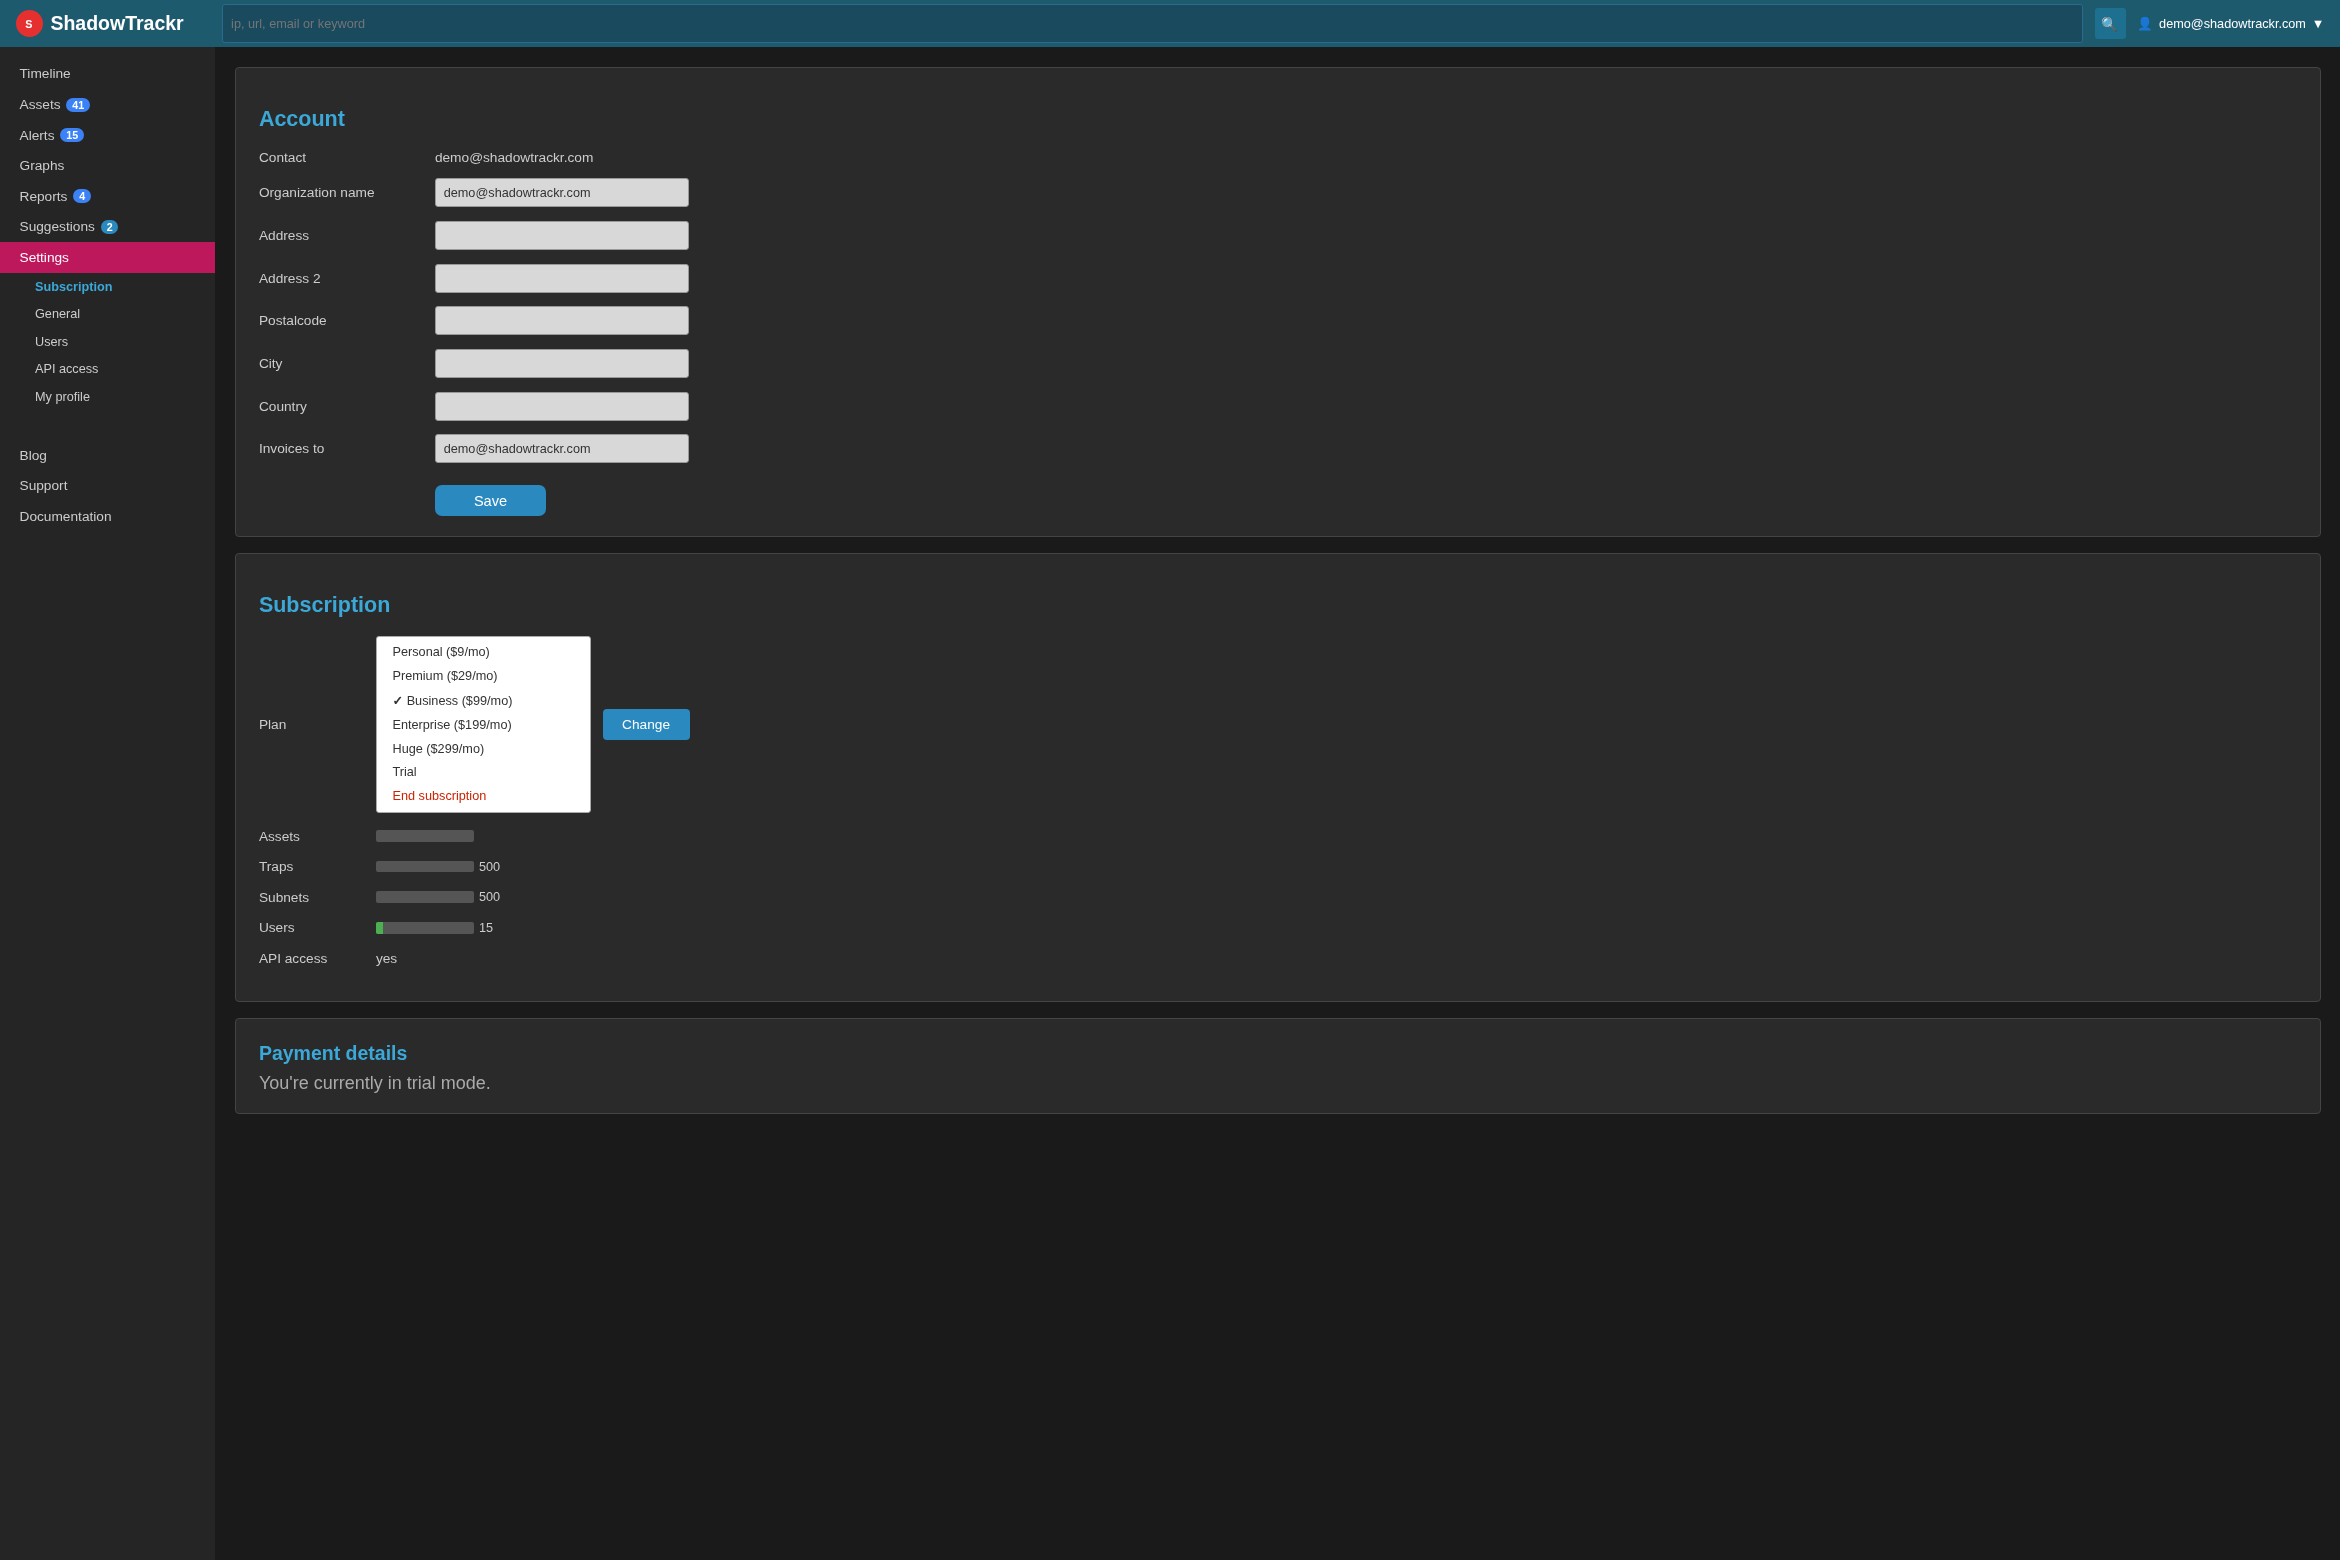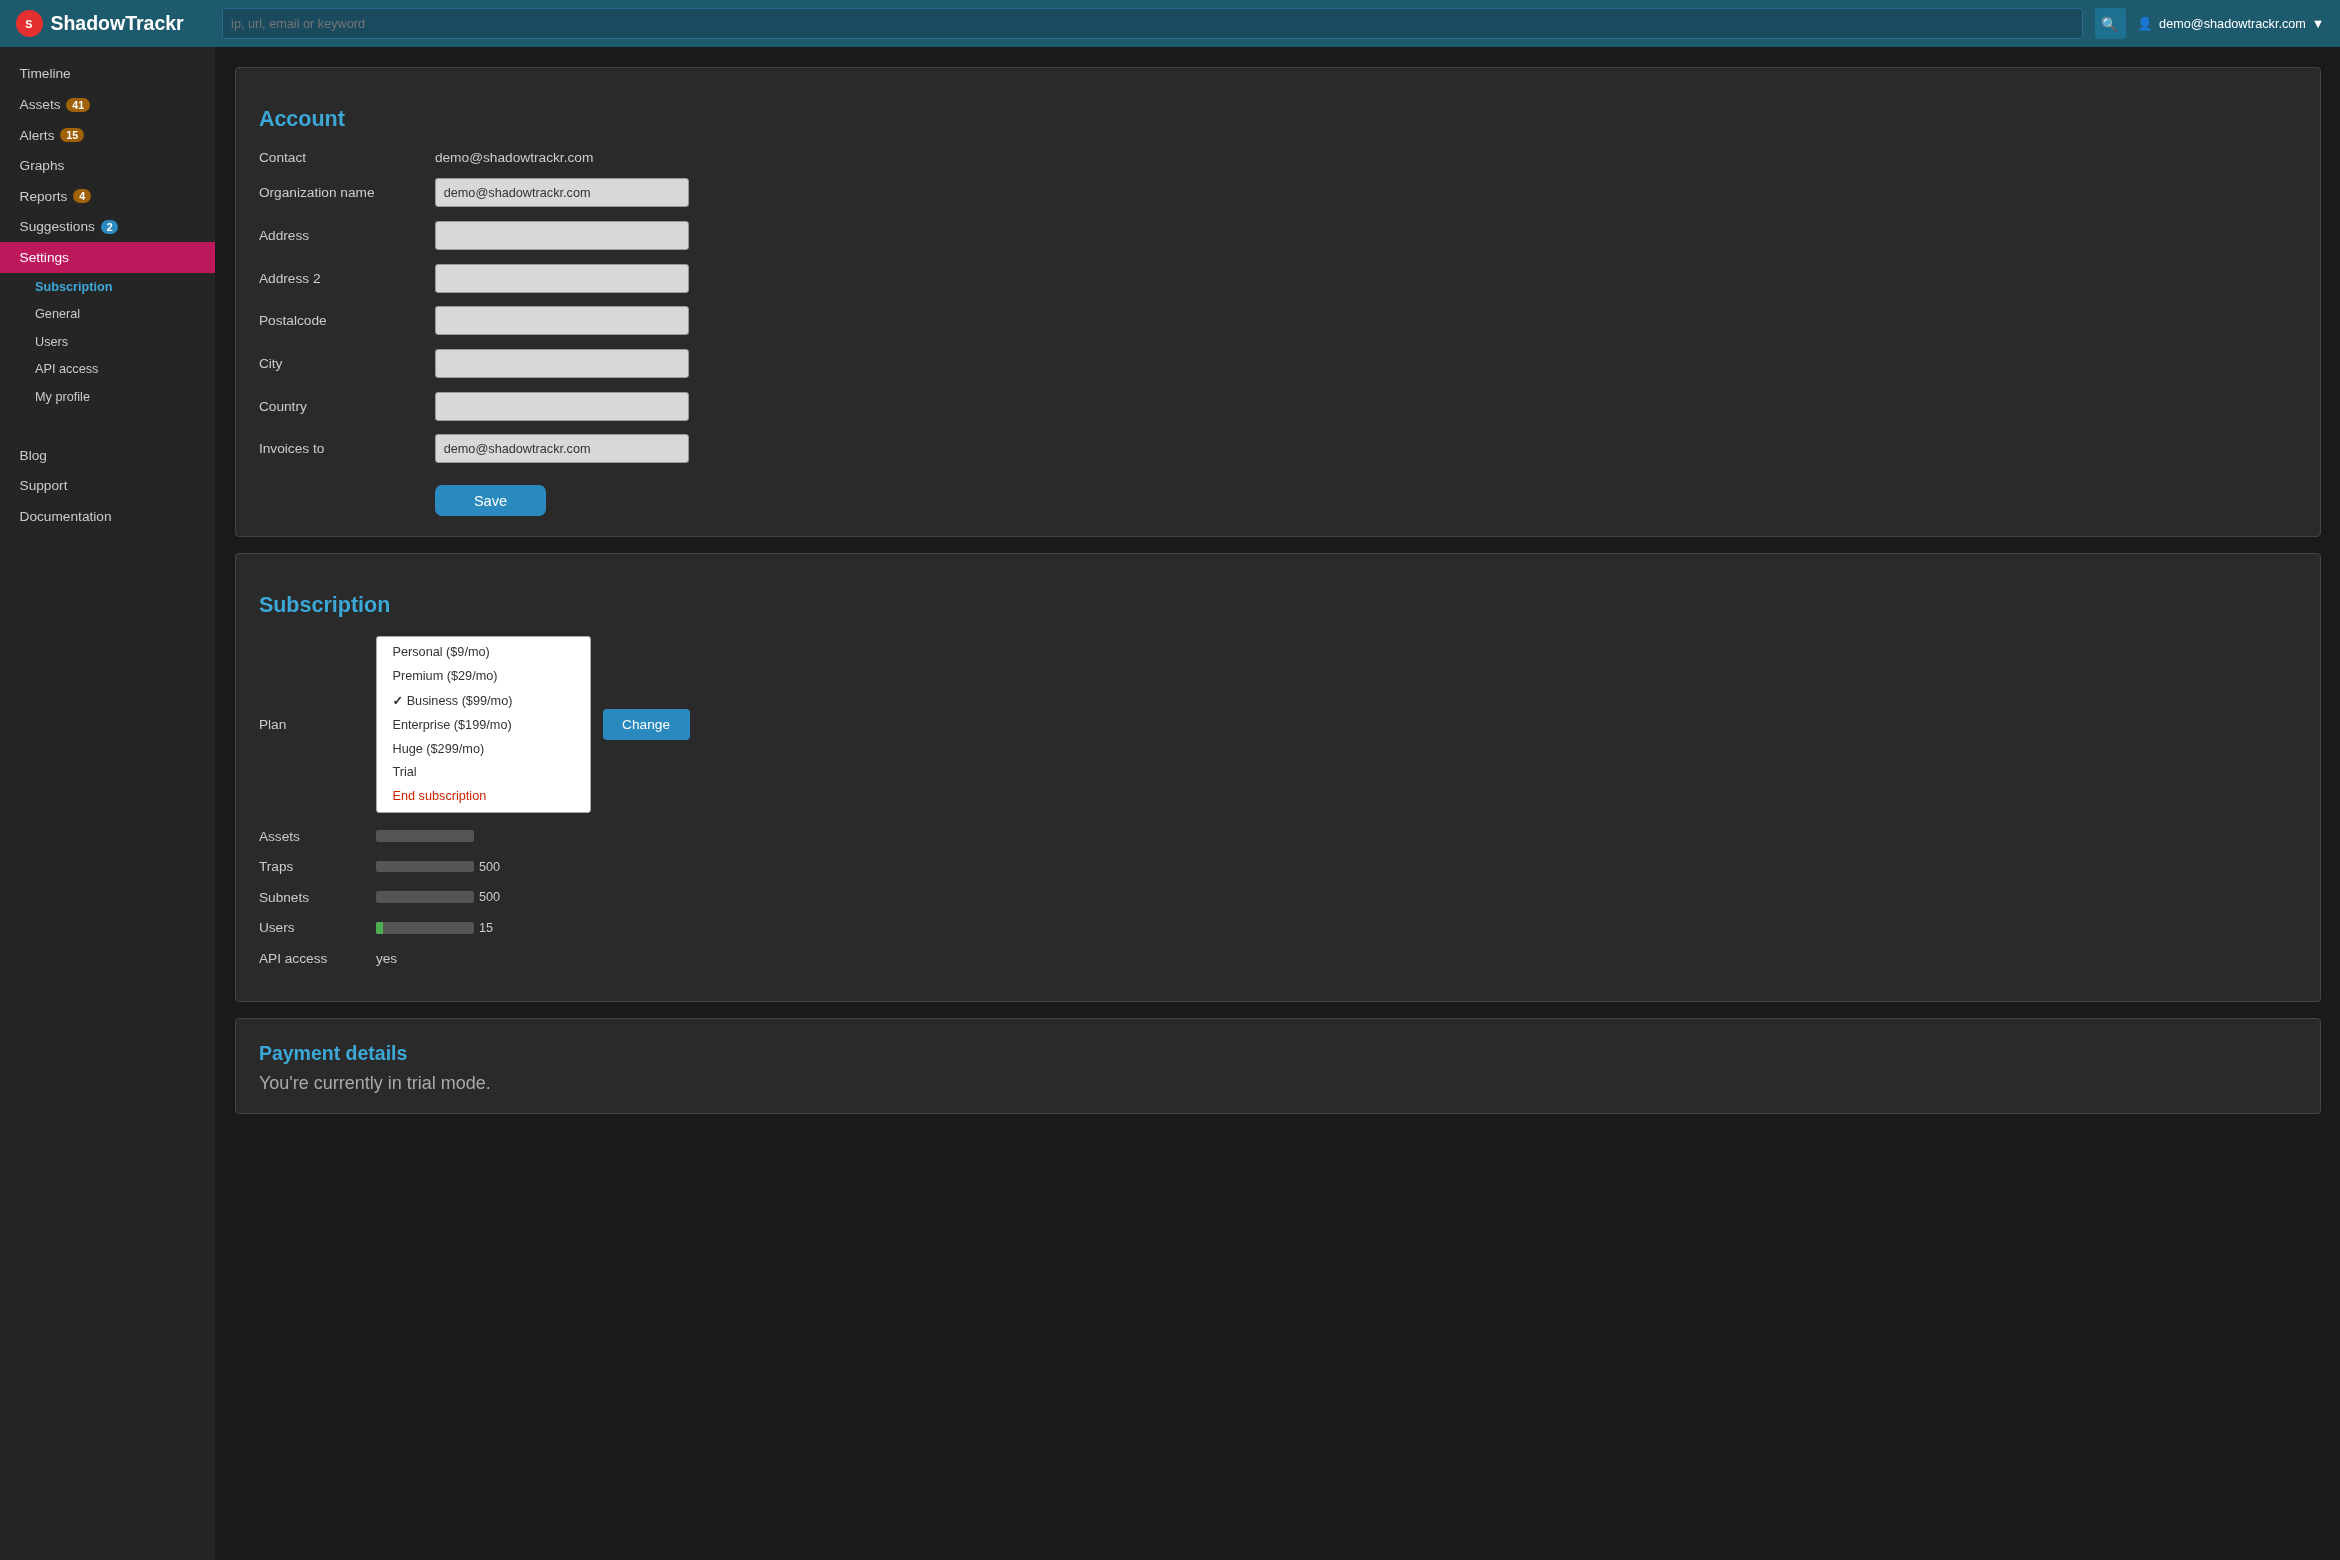--- a/index.html
+++ b/index.html
@@ -33,21 +33,21 @@
       justify-content: center;
       color: white;
       font-size: 13.7px;
       font-weight: bold;
     }
     #search-bar {
       flex: 1;
       background: #1a4a5e;
       border: 1px solid #2a6a8e;
       border-radius: 2.9px;
-      height: 31px;
+      height: 39px;
       display: flex;
       align-items: center;
       padding: 0 7.8px;
       gap: 7.8px;
     }
     #search-input {
       background: transparent;
       border: none;
       outline: none;
       color: #aaa;
@@ -93,21 +93,21 @@
       padding: 7.8px 19.5px;
       color: #ccc;
       cursor: pointer;
       display: flex;
       align-items: center;
       gap: 5.9px;
       font-size: 13.7px;
     }
     .nav-item.active { background: #be185d; color: white; }
     .nav-badge {
-      background: #a16207;
+      background: #3b82f6;
       color: white;
       border-radius: 9.8px;
       font-size: 10.7px;
       padding: 1px 5.9px;
       font-weight: bold;
     }
     .nav-badge-blue {
       background: #2a8abf;
       color: white;
       border-radius: 9.8px;

